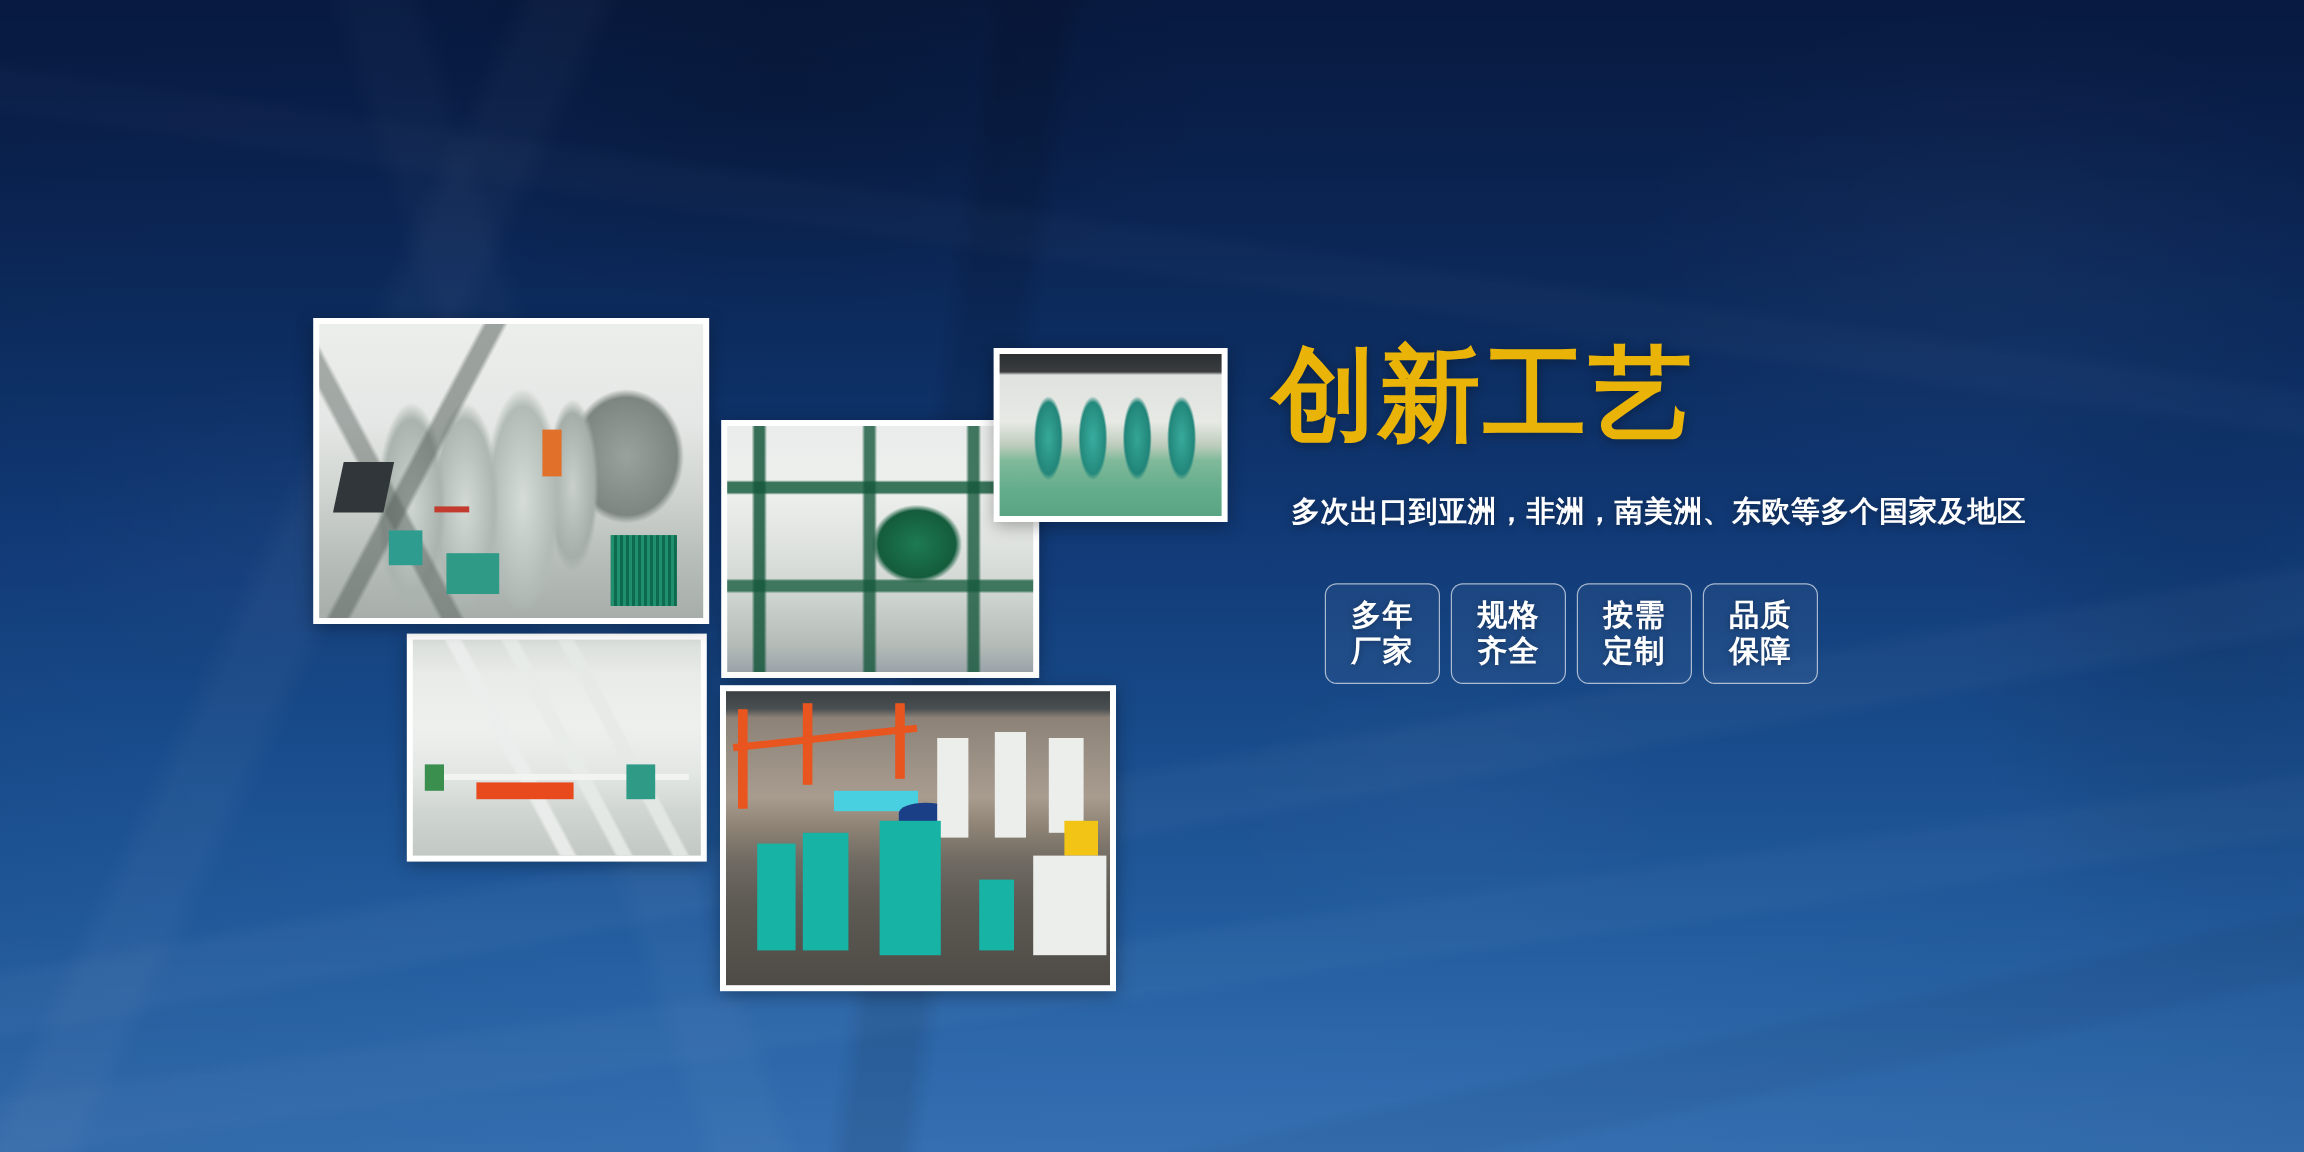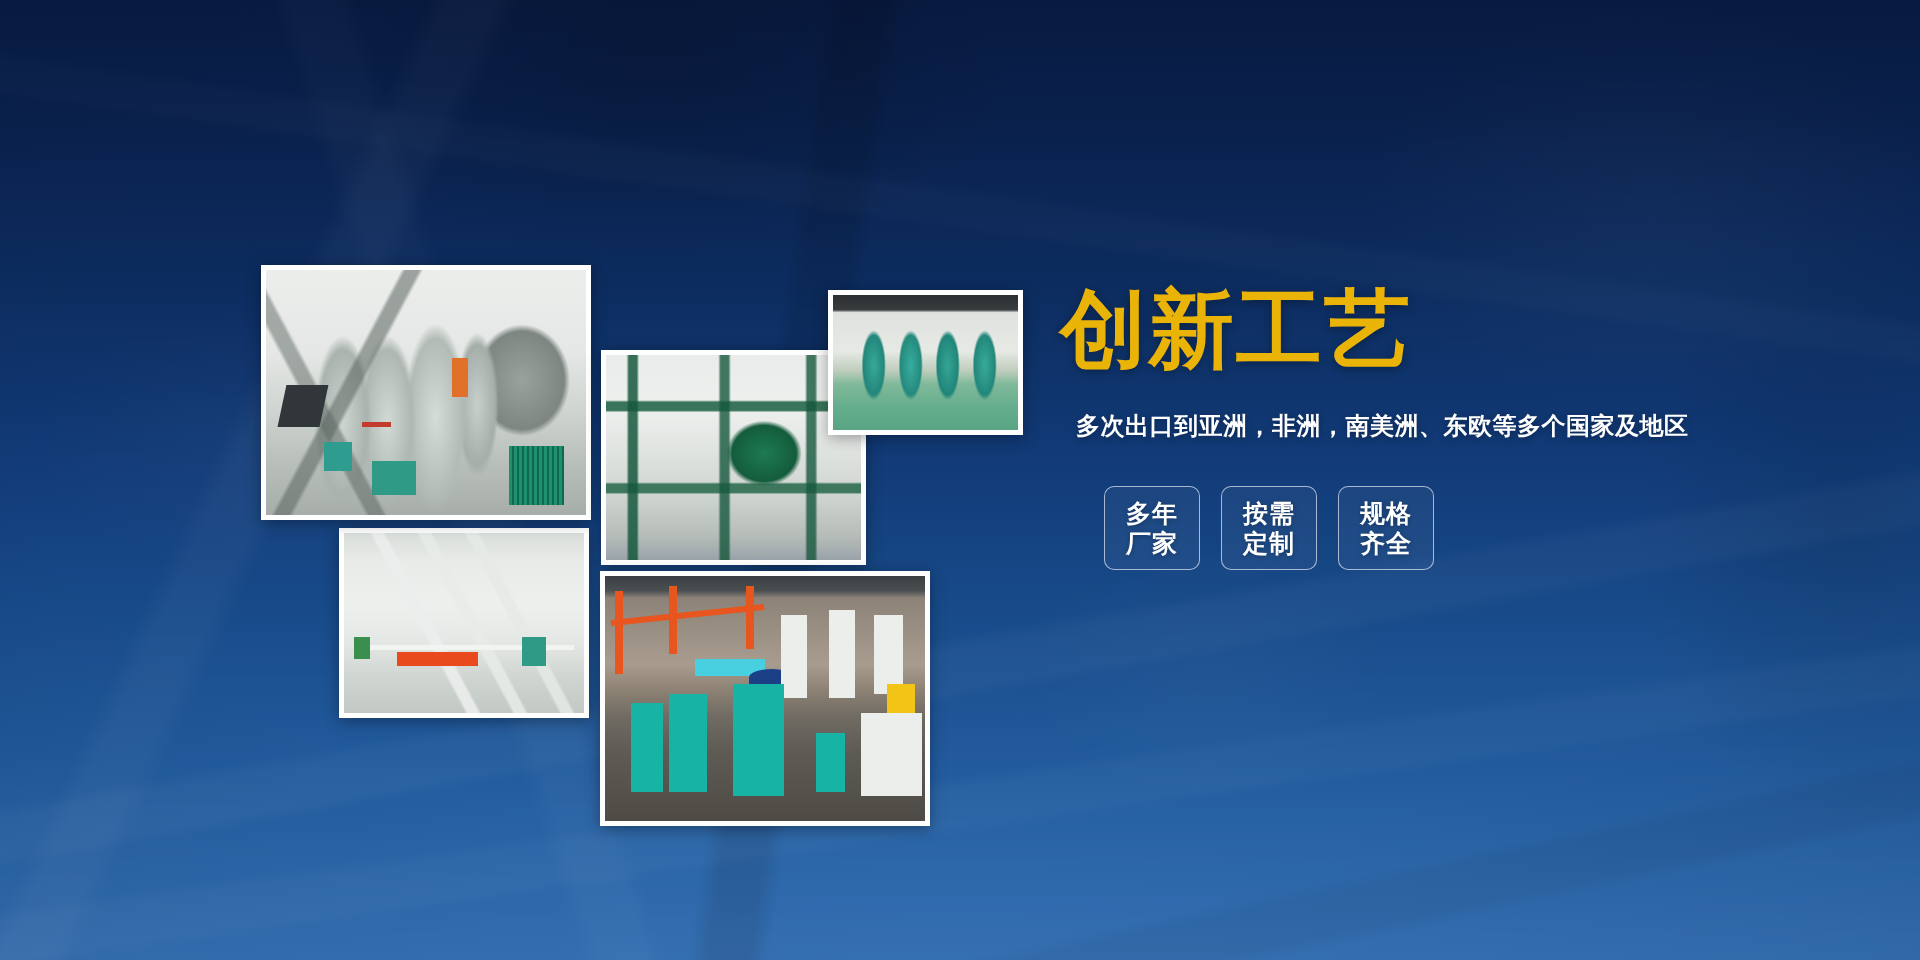--- a/index.html
+++ b/index.html
@@ -165,21 +165,21 @@
              text-shadow:0 2px 10px rgba(0,0,0,.32); }
   .hl-line{ font-size:86px; white-space:nowrap; }
   .hl-line.l2{ padding-left:112px; }
 
   .subtitle{
     margin-top:36px; margin-left:16px;
     color:#ffffff; font-size:24px; font-weight:700; letter-spacing:.5px;
     white-space:nowrap; text-shadow:0 2px 7px rgba(0,0,0,.35);
   }
 
-  .badges{ display:flex; gap:21px; margin-top:44px; margin-left:44px; }
+  .badges{ display:flex; gap:9px; margin-top:44px; margin-left:44px; }
   .badge{
     width:96px; height:84px;
     border:1.5px solid rgba(255,255,255,.62);
     border-radius:10px;
     display:flex; flex-direction:column;
     align-items:center; justify-content:center;
     color:#fff; font-size:25px; font-weight:700; line-height:1.22;
     letter-spacing:1px;
     background:rgba(255,255,255,.045);
     text-shadow:0 1px 5px rgba(0,0,0,.3);
@@ -257,26 +257,30 @@
     <div class="subtitle">多次出口到亚洲，非洲，南美洲、东欧等多个国家及地区</div>
 
     <div class="badges">
 
       <div class="badge">
         <span>多年</span>
         <span>厂家</span>
       </div>
 
       <div class="badge">
+        <span>规格</span>
+        <span>齐全</span>
+      </div>
+
+      <div class="badge">
         <span>按需</span>
         <span>定制</span>
       </div>
 
       <div class="badge">
-        <span>规格</span>
-        <span>齐全</span>
-      </div>
-
+        <span>品质</span>
+        <span>保障</span>
+      </div>
 
     </div>
   </div>
 
 </div>
 
 </body></html>

